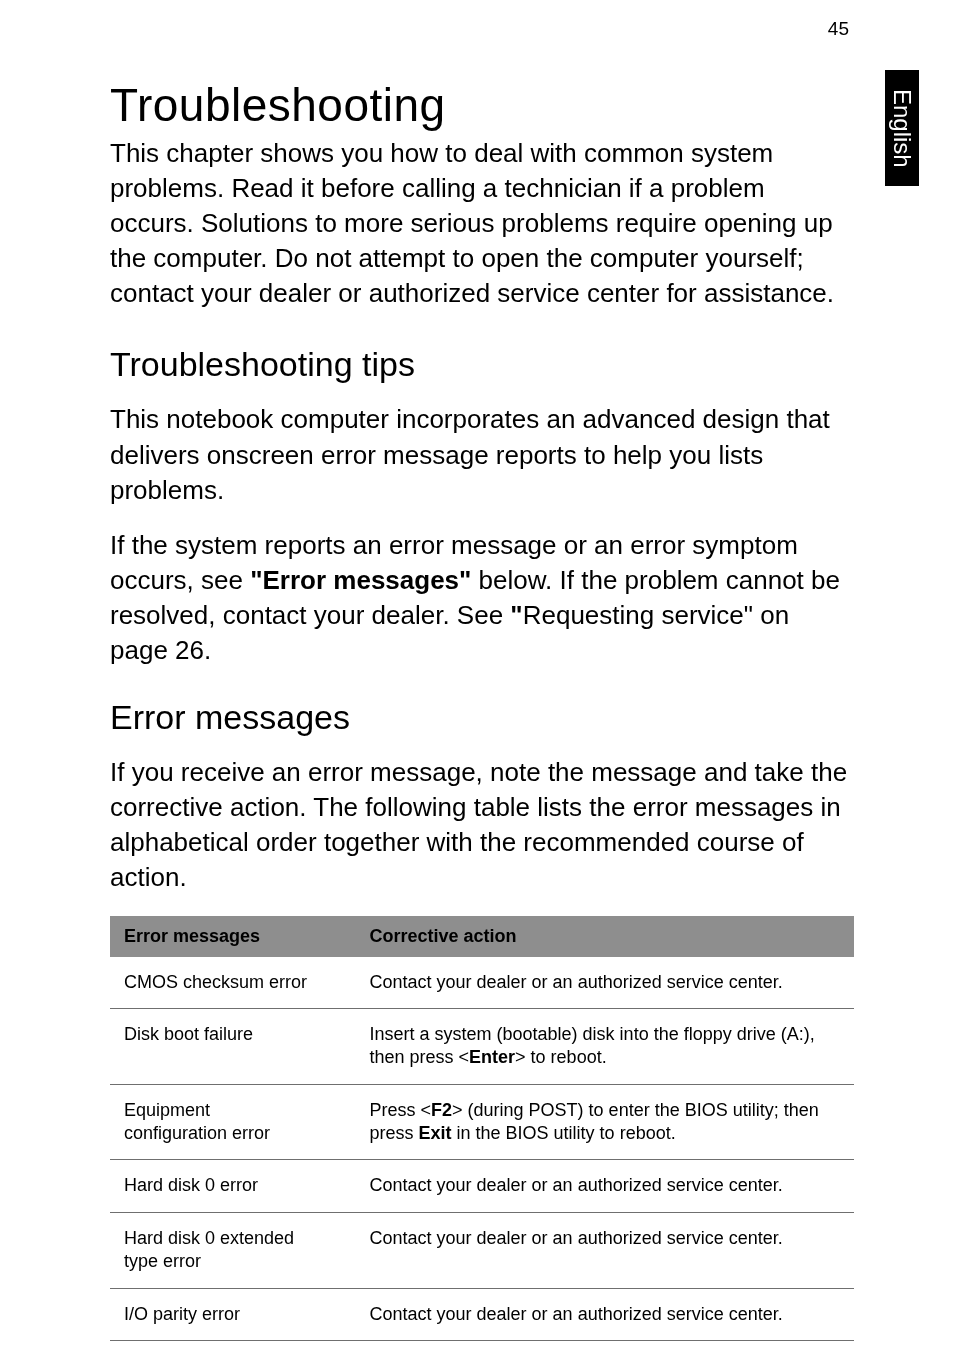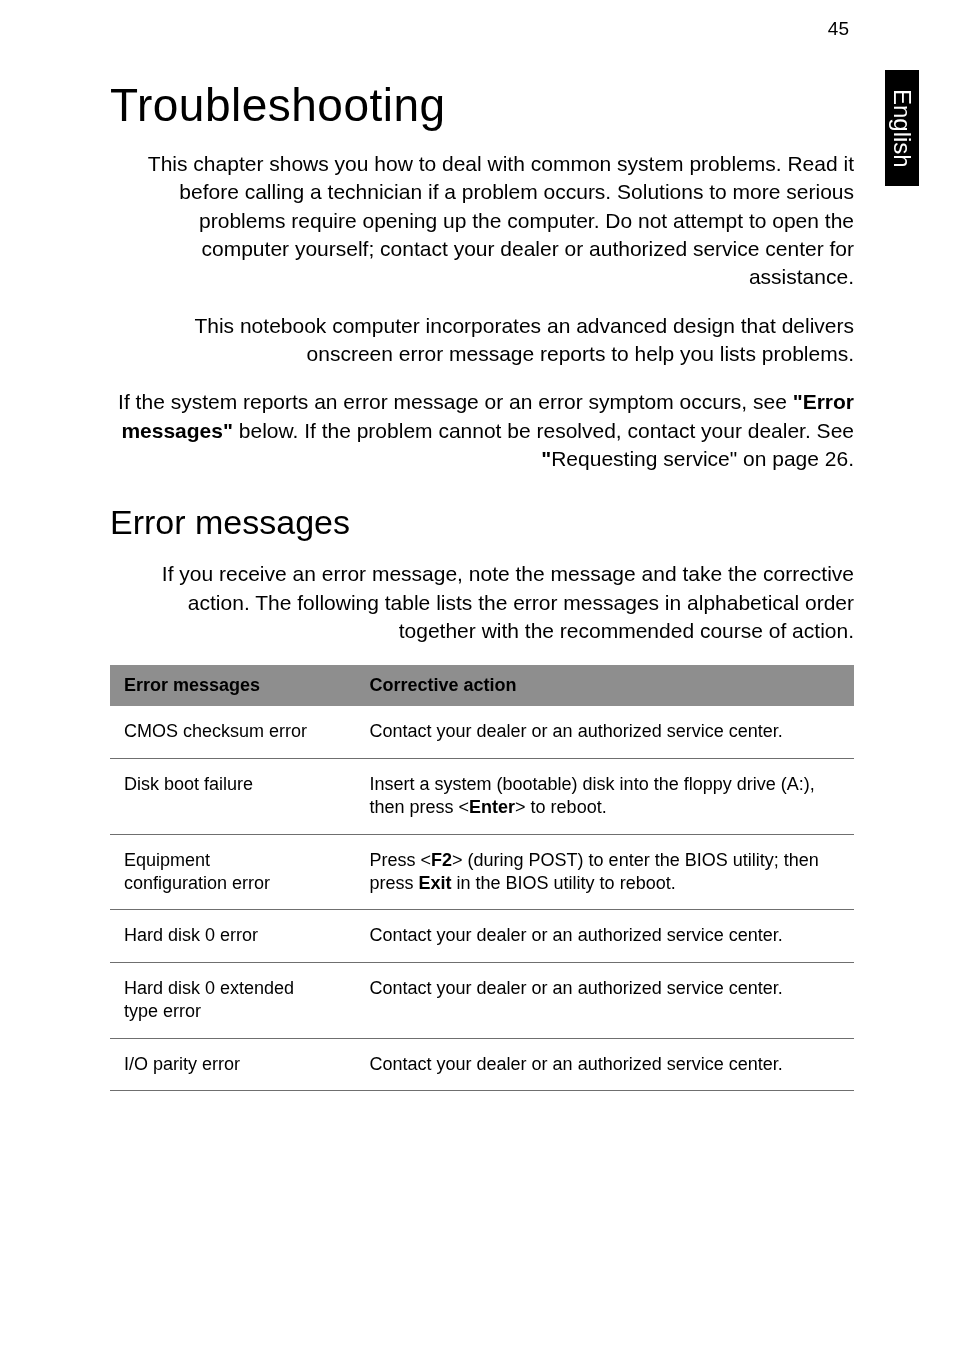--- a/index.html
+++ b/index.html
@@ -1,22 +1,22 @@
 <!DOCTYPE html>
 <html><head>
 <meta charset="utf-8">
 <style>
   * { margin: 0; padding: 0; box-sizing: border-box; }
   html, body { width: 954px; height: 1369px; background: #ffffff; font-family: "Segoe UI", "Lucida Sans", Arial, sans-serif; color: #000; }
   .page { position: relative; width: 954px; height: 1369px; padding: 28px 100px 60px 110px; }
   .page-number { position: absolute; top: 18px; right: 105px; font-size: 19px; font-weight: 400; }
   .side-tab { position: absolute; top: 70px; right: 35px; background: #000; color: #fff; width: 34px; height: 116px; display: flex; align-items: center; justify-content: center; }
   .side-tab span { writing-mode: vertical-rl; text-orientation: mixed; font-size: 24px; font-weight: 500; }
-  h1.main-title { font-size: 46px; font-weight: 400; margin-top: 50px; margin-bottom: 18px; letter-spacing: 0.5px; }
-  p.body { font-size: 21px; line-height: 1.35; font-weight: 400; margin-bottom: 20px; text-align: right; }
+  h1.main-title { font-size: 46px; font-weight: 400; margin-top: 50px; margin-bottom: 4px; letter-spacing: 0.5px; }
+  p.body { font-size: 26px; line-height: 1.35; font-weight: 400; margin-bottom: 20px; }
   h2.section-title { font-size: 34px; font-weight: 400; margin-top: 34px; margin-bottom: 18px; }
   h2.section-title-2 { font-size: 34px; font-weight: 400; margin-top: 30px; margin-bottom: 18px; }
   .bold { font-weight: 700; }
   table.error-table { width: 100%; border-collapse: collapse; margin-top: 8px; font-size: 18px; }
   table.error-table thead th { background: #8e8e8e; color: #000; font-weight: 700; text-align: left; padding: 10px 14px 10px 14px; }
   table.error-table thead th:first-child { width: 33%; }
   table.error-table tbody td { padding: 14px 14px 14px 14px; vertical-align: top; border-top: 1px solid #6f6f6f; font-size: 18px; line-height: 1.3; }
   table.error-table tbody tr:first-child td { border-top: none; }
   table.error-table tbody tr:last-child td { border-bottom: 1px solid #6f6f6f; }
 </style>
@@ -28,20 +28,21 @@
   <div class="page-number">45</div>
 
   <div class="side-tab">
     <span>English</span>
   </div>
 
   <h1 class="main-title">Troubleshooting</h1>
 
   <p class="body">This chapter shows you how to deal with common system problems. Read it before calling a technician if a problem occurs. Solutions to more serious problems require opening up the computer. Do not attempt to open the computer yourself; contact your dealer or authorized service center for assistance.</p>
 
+  <h2 class="section-title">Troubleshooting tips</h2>
 
   <p class="body">This notebook computer incorporates an advanced design that delivers onscreen error message reports to help you lists problems.</p>
 
   <p class="body">
     <span>If the system reports an error message or an error symptom occurs, see </span><span class="bold">"Error messages"</span><span> below. If the problem cannot be resolved, contact your dealer. See </span><span class="bold">"</span><span>Requesting service" on page 26.</span>
   </p>
 
   <h2 class="section-title-2">Error messages</h2>
 
   <p class="body">If you receive an error message, note the message and take the corrective action. The following table lists the error messages in alphabetical order together with the recommended course of action.</p>

